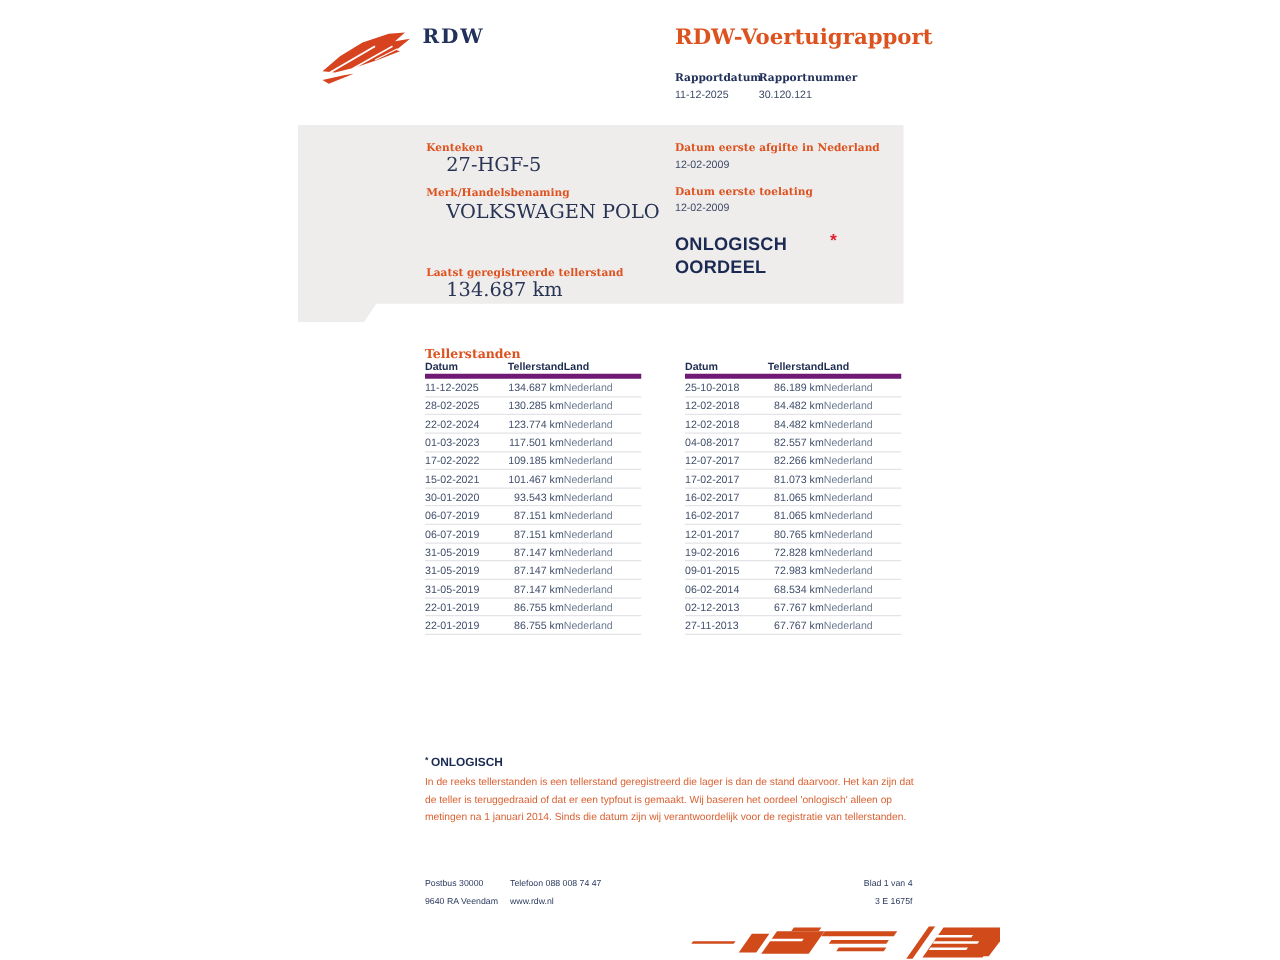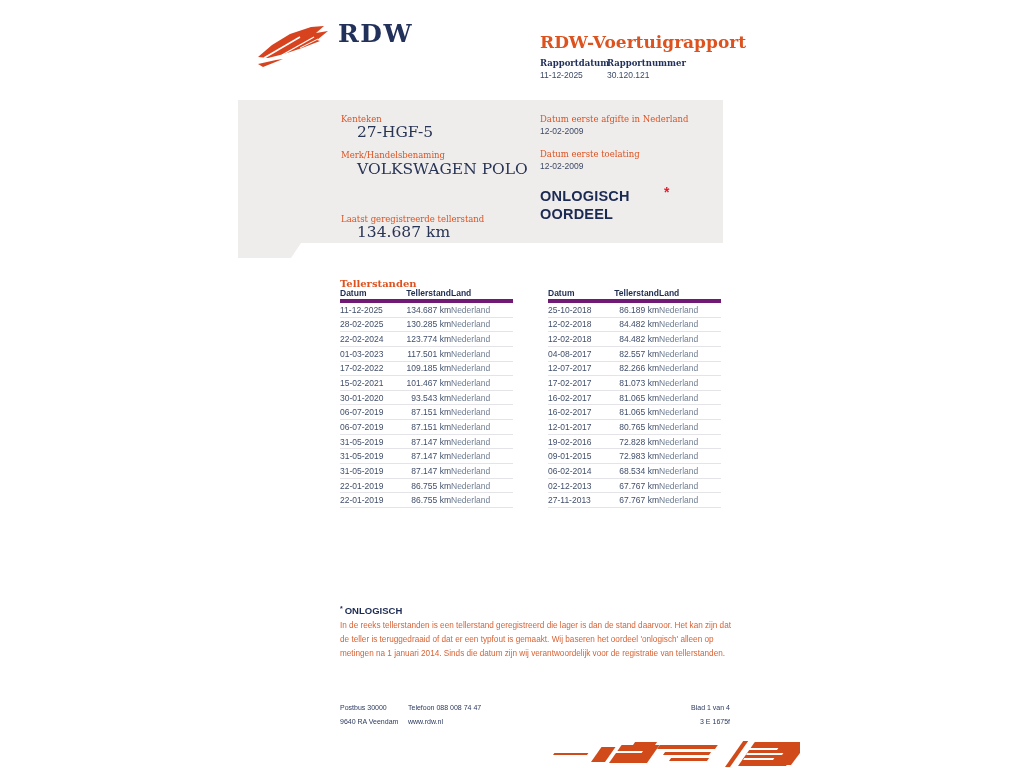--- a/index.html
+++ b/index.html
@@ -8,44 +8,44 @@
     position:relative; width:1024px; height:768px; background:#ffffff;
     font-family:"Liberation Sans", sans-serif; overflow:hidden;
     color:#2b3a5e;
   }
 
   
   .logo-svg { position:absolute; left:256px; top:24px; width:78px; height:44px; }
   .logo-word {
     position:absolute; left:338px; top:19px;
     font-family:"DejaVu Serif", serif; font-weight:bold;
-    font-size:25px; letter-spacing:1.5px; color:#22315a;
+    font-size:16px; letter-spacing:1.5px; color:#22315a;
   }
   .report-title {
-    position:absolute; left:540px; top:32px;
+    position:absolute; left:540px; top:20px;
     font-family:"DejaVu Serif", serif; font-weight:bold;
     font-size:17px; color:#dd5320;
   }
   .hdr-label {
     position:absolute; top:58px;
     font-family:"DejaVu Serif", serif; font-weight:bold;
     font-size:8.5px; color:#22315a;
   }
   .hdr-value { position:absolute; top:70px; font-size:8.5px; color:#3d4a66; }
 
   
   .summary-box {
     position:absolute; left:238px; top:100px; width:485px; height:158px;
     background:#efecec;
     -webkit-clip-path:polygon(0 0, 485px 0, 485px 143px, 63px 143px, 53px 158px, 0 158px);
     clip-path:polygon(0 0, 485px 0, 485px 143px, 63px 143px, 53px 158px, 0 158px);
   }
   .box-label {
     position:absolute;
-    font-family:"DejaVu Serif", serif; font-weight:normal;
+    font-family:"DejaVu Serif", serif; font-weight:bold;
     font-size:8.5px; color:#dd5320;
   }
   .box-value {
     position:absolute;
     font-family:"DejaVu Serif", serif;
     font-size:15.5px; color:#273454;margin-left:16px;
   }
   .box-value-sm { position:absolute; font-size:8.5px; color:#3d4a66; }
   .verdict {
     position:absolute; left:302px; top:88px;

